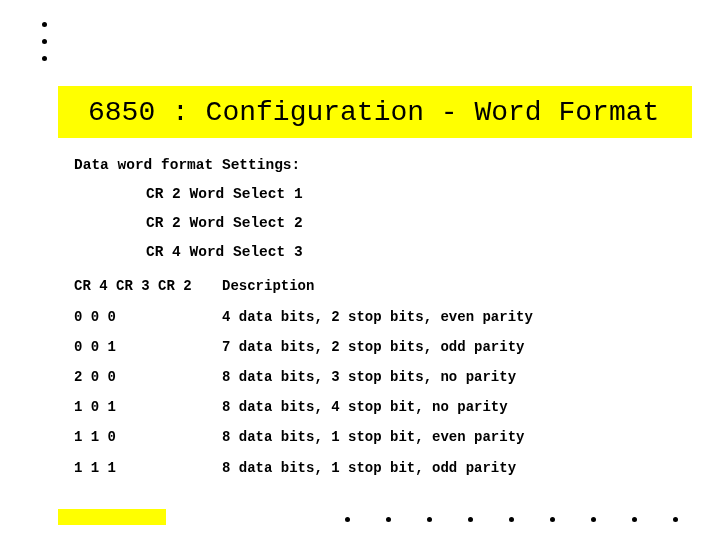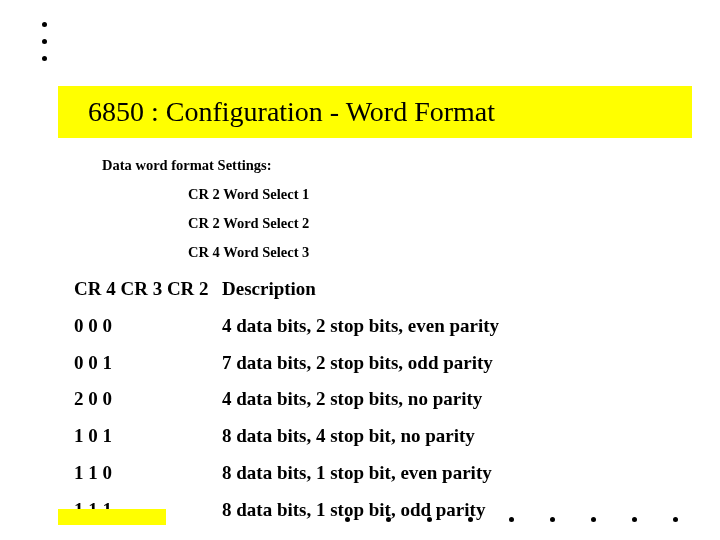--- a/index.html
+++ b/index.html
@@ -1,15 +1,15 @@
 <!DOCTYPE html>
 <html><head>
 <meta charset="utf-8">
 <style>
-  * { margin: 0; padding: 0; box-sizing: border-box; }
+  * { margin: 0; padding: 0; box-sizing: border-box; font-family: Liberation Mono, monospace; }
   body {
     width: 720px;
     height: 540px;
     background: #ffffff;
     font-family: Georgia, 'Times New Roman', serif;
     color: #000;
     position: relative;
     overflow: hidden;
   }
   .dots-left {
@@ -49,32 +49,32 @@
   }
   .content {
     position: absolute;
     left: 74px;
     top: 156px;
     right: 40px;
     font-weight: bold;
     font-size: 14.5px;
     line-height: 1.3;
   }
-  .subhead { margin-bottom: 10px; margin-left: 28px; }
-  .cr-list { margin-left: 114px; }
+  .subhead { margin-bottom: 10px; }
+  .cr-list { margin-left: 72px; }
   .cr-list div { margin-bottom: 10px; }
   table {
     border-collapse: collapse;
     width: 100%;
   }
   td {
     padding: 6px 0 6px 0;
     vertical-align: top;
     font-weight: bold;
-    font-size: 19px;
+    font-size: 14px;
   }
   td:first-child { width: 148px; }
   .footer-bar {
     position: absolute;
     left: 58px;
     bottom: 15px;
     width: 108px;
     height: 16px;
     background: #ffff00;
   }
@@ -108,21 +108,21 @@
     <tr>
       <td>0 0 0</td>
       <td>4 data bits, 2 stop bits, even parity</td>
     </tr>
     <tr>
       <td>0 0 1</td>
       <td>7 data bits, 2 stop bits, odd parity</td>
     </tr>
     <tr>
       <td>2 0 0</td>
-      <td>4 data bits, 2 stop bits, no parity</td>
+      <td>8 data bits, 3 stop bits, no parity</td>
     </tr>
     <tr>
       <td>1 0 1</td>
       <td>8 data bits, 4 stop bit, no parity</td>
     </tr>
     <tr>
       <td>1 1 0</td>
       <td>8 data bits, 1 stop bit, even parity</td>
     </tr>
     <tr>

